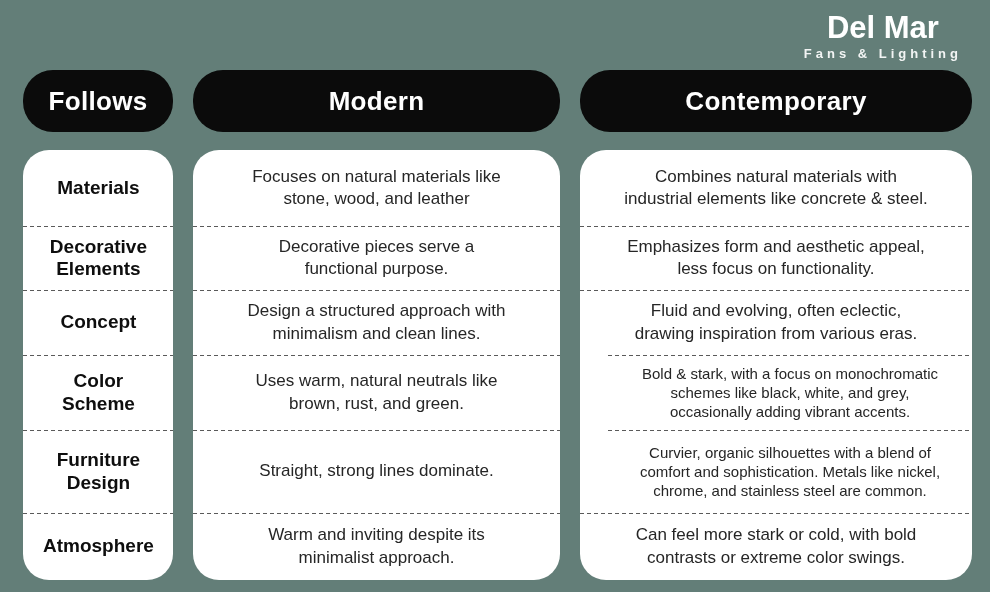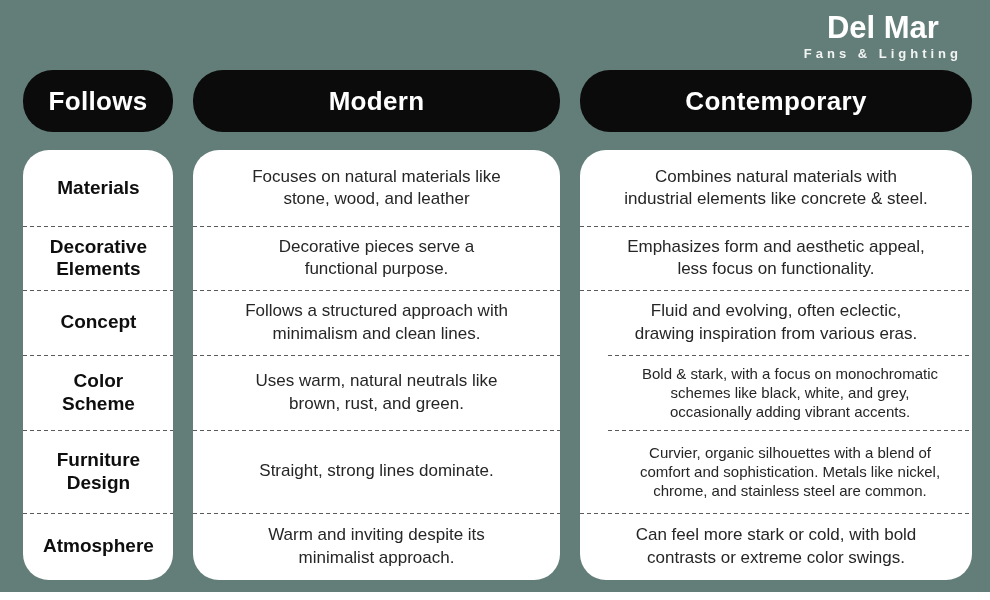--- a/index.html
+++ b/index.html
@@ -145,21 +145,21 @@
       <div class="cell aspect">Furniture
 Design</div>
       <div class="cell aspect">Atmosphere</div>
     </div>
 
     <div class="card w-modern">
       <div class="cell">Focuses on natural materials like
 stone, wood, and leather</div>
       <div class="cell">Decorative pieces serve a
 functional purpose.</div>
-      <div class="cell">Follows a structured approach with
+      <div class="cell">Design a structured approach with
 minimalism and clean lines.</div>
       <div class="cell">Uses warm, natural neutrals like
 brown, rust, and green.</div>
       <div class="cell">Straight, strong lines dominate.</div>
       <div class="cell">Warm and inviting despite its
 minimalist approach.</div>
     </div>
 
     <div class="card w-contemp card-contemp">
       <div class="cell">Combines natural materials with

